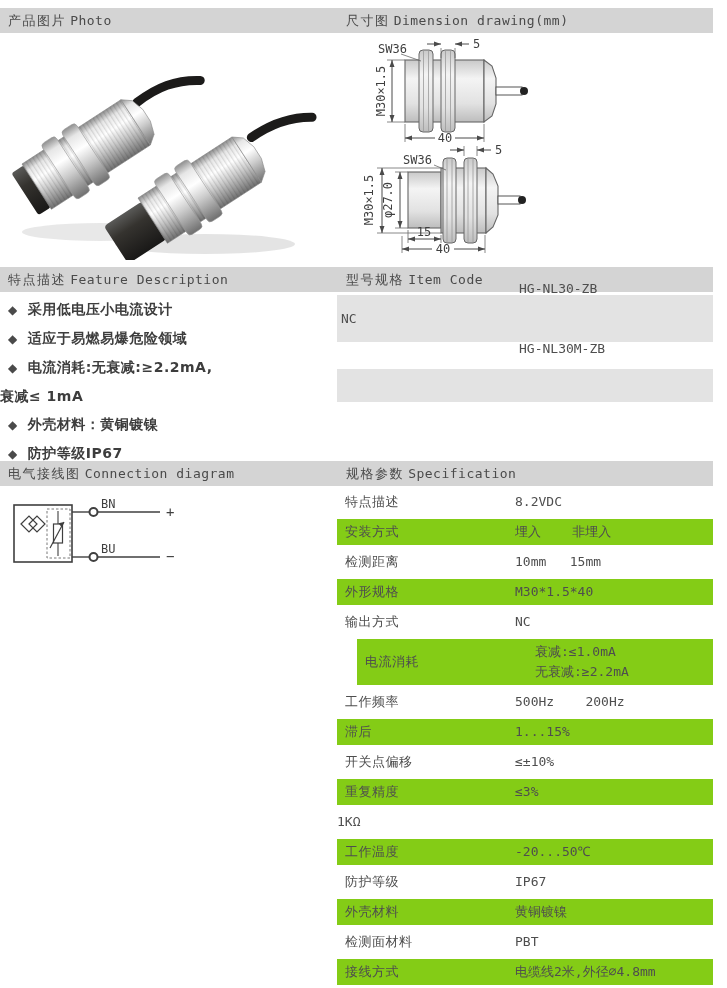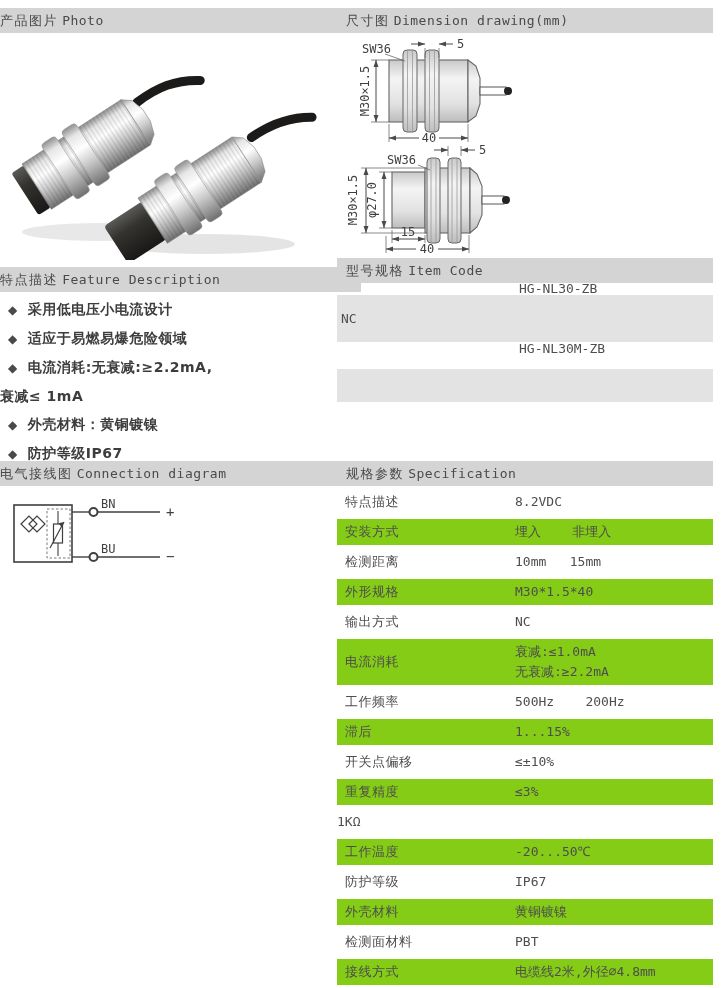--- a/index.html
+++ b/index.html
@@ -5,21 +5,21 @@
   * { margin:0; padding:0; box-sizing:border-box; }
   html,body { background:#fff; }
   body { font-family:"DejaVu Sans", sans-serif; }
   .page { position:relative; width:727px; height:988px; background:#ffffff; overflow:hidden; }
 
   
   .hdr { position:absolute; height:25px; background:#d4d4d4; color:#4a4a4a;
          font-size:13px; line-height:25px; white-space:pre; }
   .hdr .zh { letter-spacing:1.5px; }
   .hdr .en { font-family:"DejaVu Sans Mono", monospace; letter-spacing:0.5px; }
-  .hdr-l { left:0; width:361px; padding-left:0; }
+  .hdr-l { left:0; width:361px; padding-left:8px; }
   .hdr-r { left:337px; width:376px; padding-left:9px; }
 
   
   .panel { position:absolute; }
 
   
   .features { position:absolute; left:0; top:300px; width:332px; }
   .feat { display:flex; font-size:14px; font-weight:bold; color:#3d3d3d;
           line-height:18px; margin-bottom:10px; letter-spacing:0.5px; }
   .feat .bullet { font-size:12px; margin:1px 10px 0 8px; color:#4a4a4a; }
@@ -30,21 +30,21 @@
              font-family:"DejaVu Sans Mono", monospace; font-size:13px; color:#4e4e4e; }
   .ic-type { width:182px; padding-left:4px; }
   .ic-codes { flex:1; line-height:20px; white-space:pre; }
   .ic-row2 { background:#e3e3e3; height:33px; margin-top:27px; }
 
   
   .spec { position:absolute; left:337px; top:489px; width:376px; }
   .srow { display:flex; align-items:center; min-height:26px; margin-bottom:4px;
           font-size:13px; color:#4e4e4e; }
   .srow.alt { background:#84cc16; }
-  .srow.dbl { min-height:46px; }
+  .srow.dbl { min-height:46px;margin-left:20px; }
   .srow .lab { width:178px; padding-left:8px; letter-spacing:0.5px; }
   .srow .val { flex:1; font-family:"DejaVu Sans Mono", monospace; white-space:pre; line-height:20px; }
 
   svg text { font-family:"DejaVu Sans Mono", monospace; fill:#3f3f3f; }
   .dimtxt { font-size:12px; }
   .dimline { stroke:#4a4a4a; stroke-width:1; fill:none; }
   .extline { stroke:#6a6a6a; stroke-width:0.8; fill:none; }
   .bodyline { stroke:#666; stroke-width:1.1; }
   .arrow { fill:#4a4a4a; stroke:none; }
 </style>
@@ -95,21 +95,21 @@
         <rect x="-44" y="5" width="46" height="45" rx="4" fill="url(#blk)"></rect>
         <rect x="0" y="0" width="112" height="54" fill="url(#met)" stroke="#8a8a8a" stroke-width="0.6"></rect>
         <rect x="0" y="0" width="112" height="54" fill="url(#thr)" opacity="0.5"></rect>
         <rect x="22" y="-6" width="17" height="66" rx="4" fill="url(#met)" stroke="#9a9a9a" stroke-width="0.6"></rect>
         <rect x="46" y="-6" width="17" height="66" rx="4" fill="url(#met)" stroke="#9a9a9a" stroke-width="0.6"></rect>
         <path d="M112,0 l9,7 l4,13 l0,14 l-4,13 l-9,7 z" fill="url(#met)" stroke="#8a8a8a" stroke-width="0.6"></path>
       </g>
     </svg>
   </div>
 
-  <div class="panel" style="left:326px;top:36px;width:376px;height:224px;">
+  <div class="panel" style="left:342px;top:36px;width:376px;height:224px;">
     <svg width="376" height="224" viewBox="0 0 376 224">
       <defs>
         <linearGradient id="dmet" x1="0" y1="0" x2="0" y2="1">
           <stop offset="0" stop-color="#c9c9c9"></stop>
             <stop offset="0.3" stop-color="#f4f4f4"></stop>
           <stop offset="0.7" stop-color="#e2e2e2"></stop>
             <stop offset="1" stop-color="#bdbdbd"></stop>
         </linearGradient>
       </defs>
 
@@ -202,21 +202,21 @@
         <line x1="60" y1="213" x2="90" y2="213" class="dimline"></line>
         <line x1="112" y1="213" x2="143" y2="213" class="dimline"></line>
         <path class="arrow" d="M60,213 l7,-2.5 l0,5 z"></path>
         <path class="arrow" d="M143,213 l-7,-2.5 l0,5 z"></path>
         <text x="101" y="217" class="dimtxt" text-anchor="middle">40</text>
       </g>
     </svg>
   </div>
 
   <div class="hdr hdr-l" style="top:267px;"><span class="zh">特点描述</span><span> </span><span class="en">Feature Description</span></div>
-  <div class="hdr hdr-r" style="top:258px;"><span class="zh">型号规格</span><span> </span><span class="en">Item Code</span></div>
+  <div class="hdr hdr-r" style="top:267px;"><span class="zh">型号规格</span><span> </span><span class="en">Item Code</span></div>
 
   <div class="features">
     <div class="feat">
         <span class="bullet">◆</span>
         <span>采用低电压小电流设计</span>
       </div>
     <div class="feat">
         <span class="bullet">◆</span>
         <span>适应于易燃易爆危险领域</span>
       </div>

